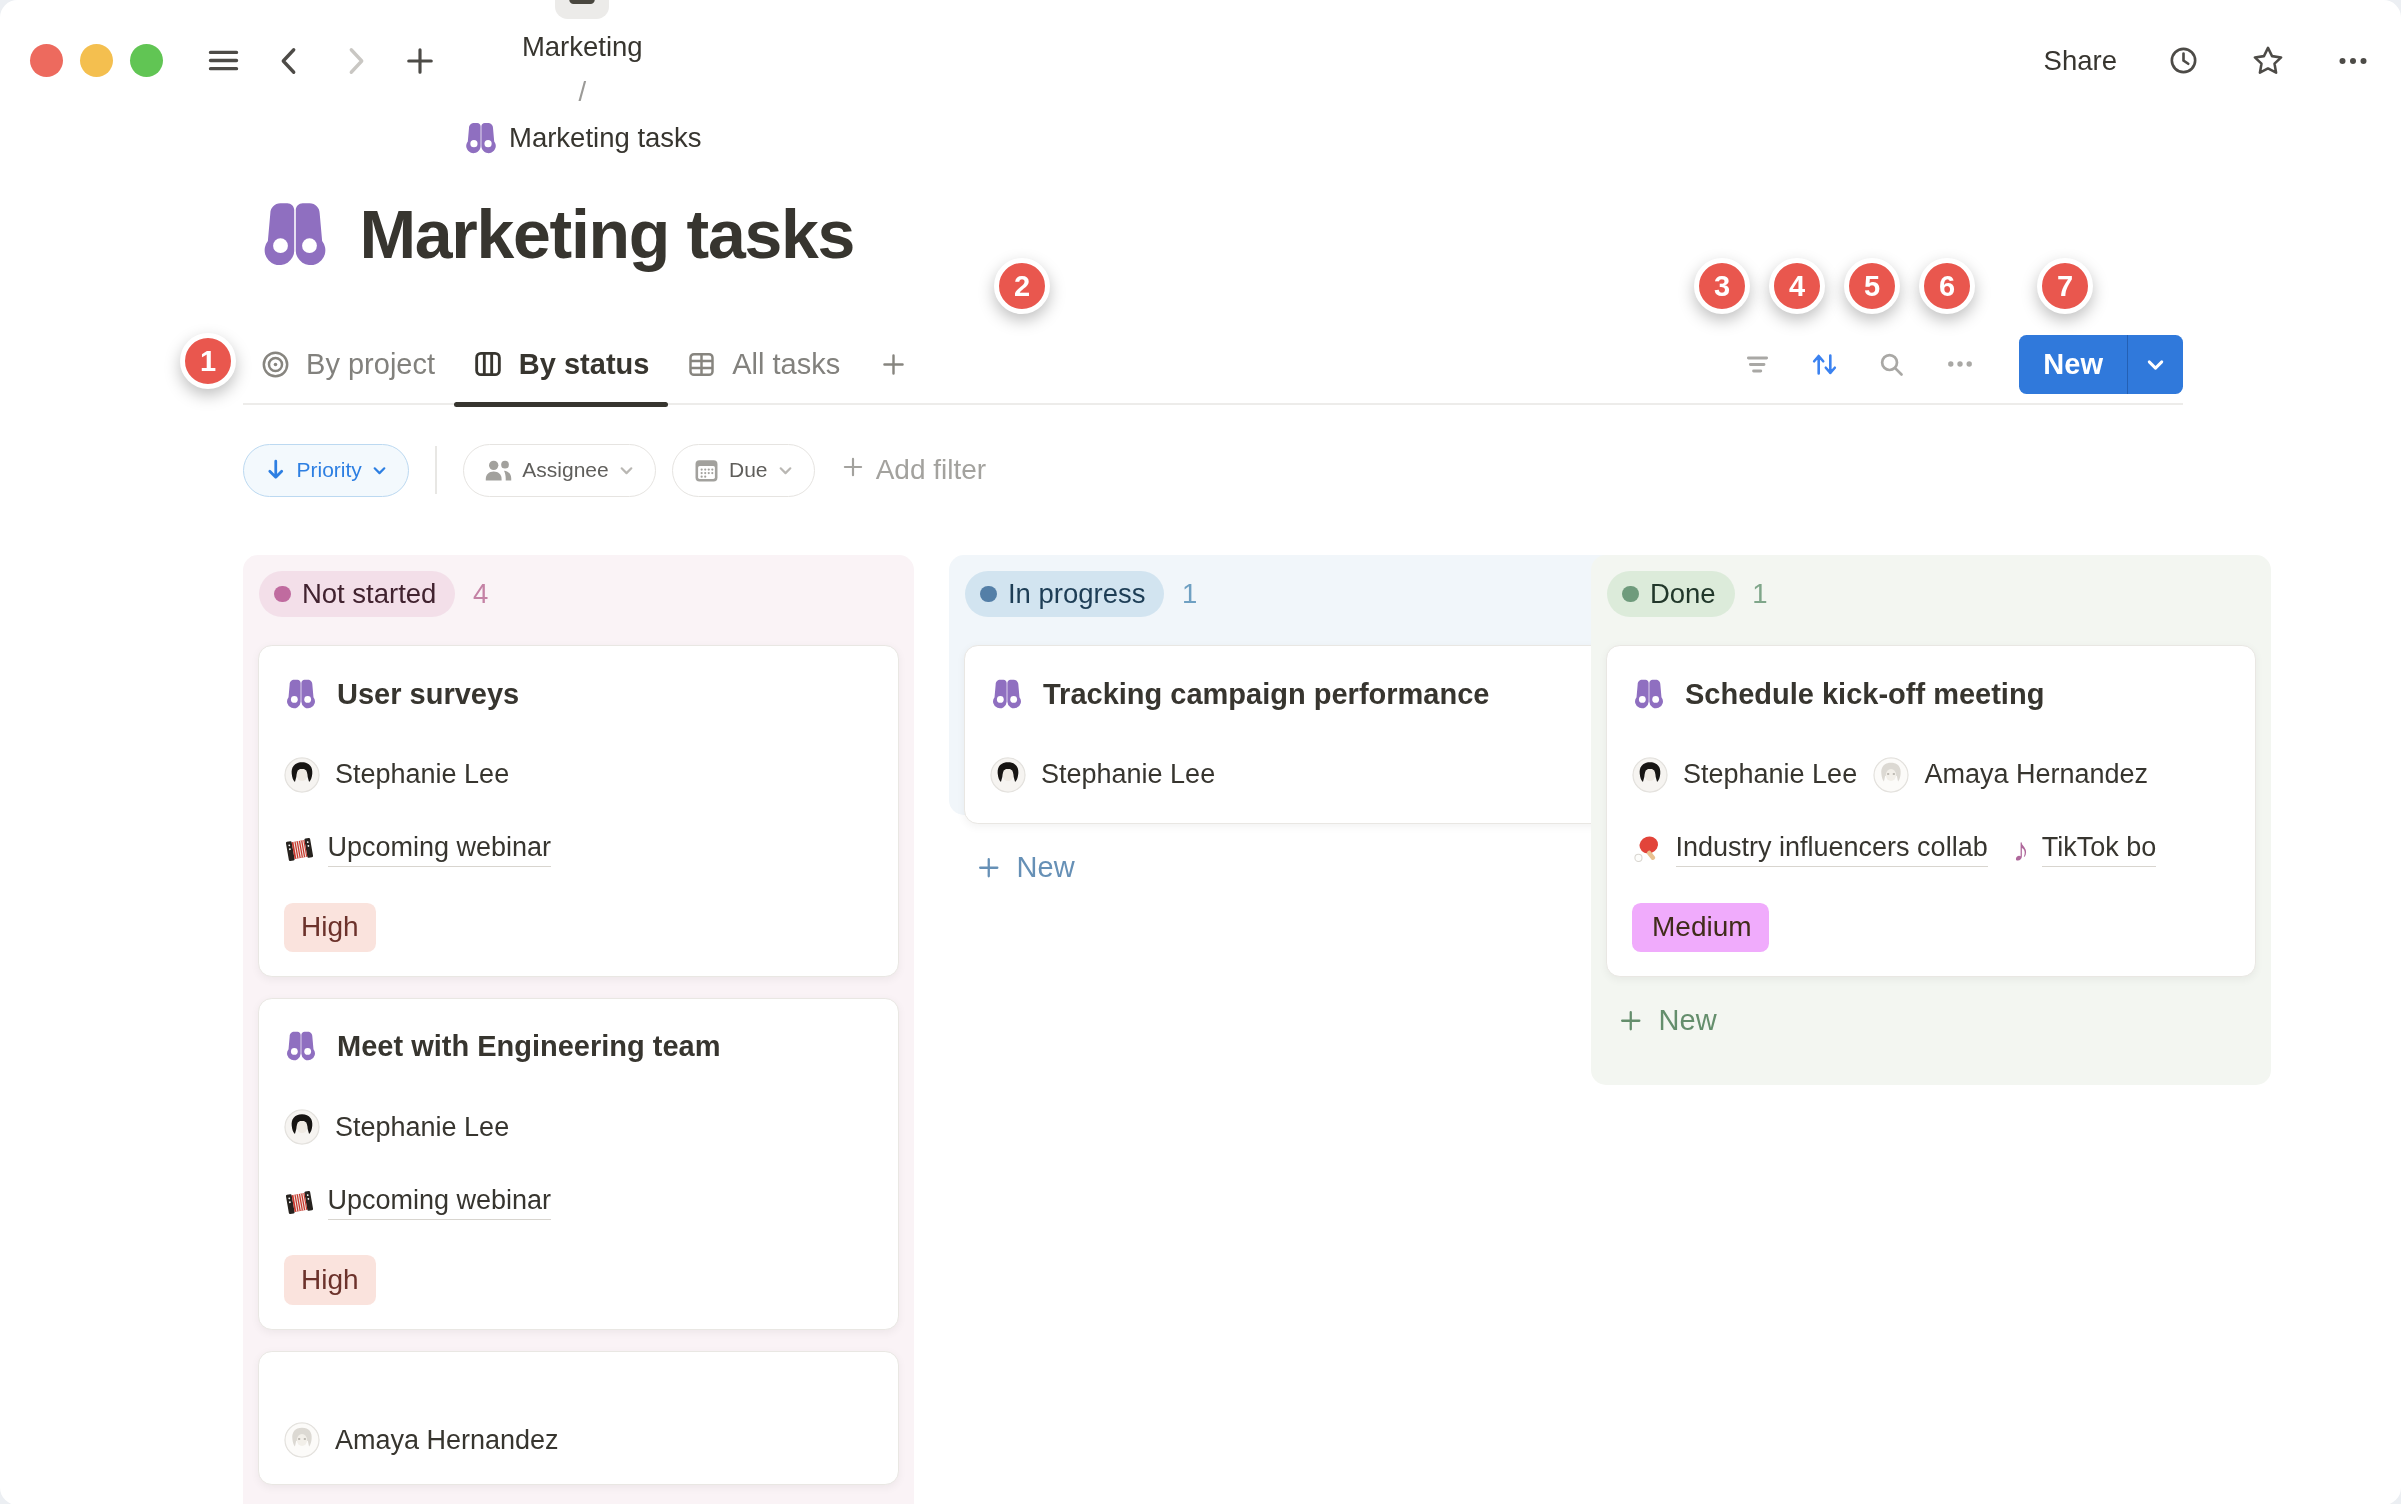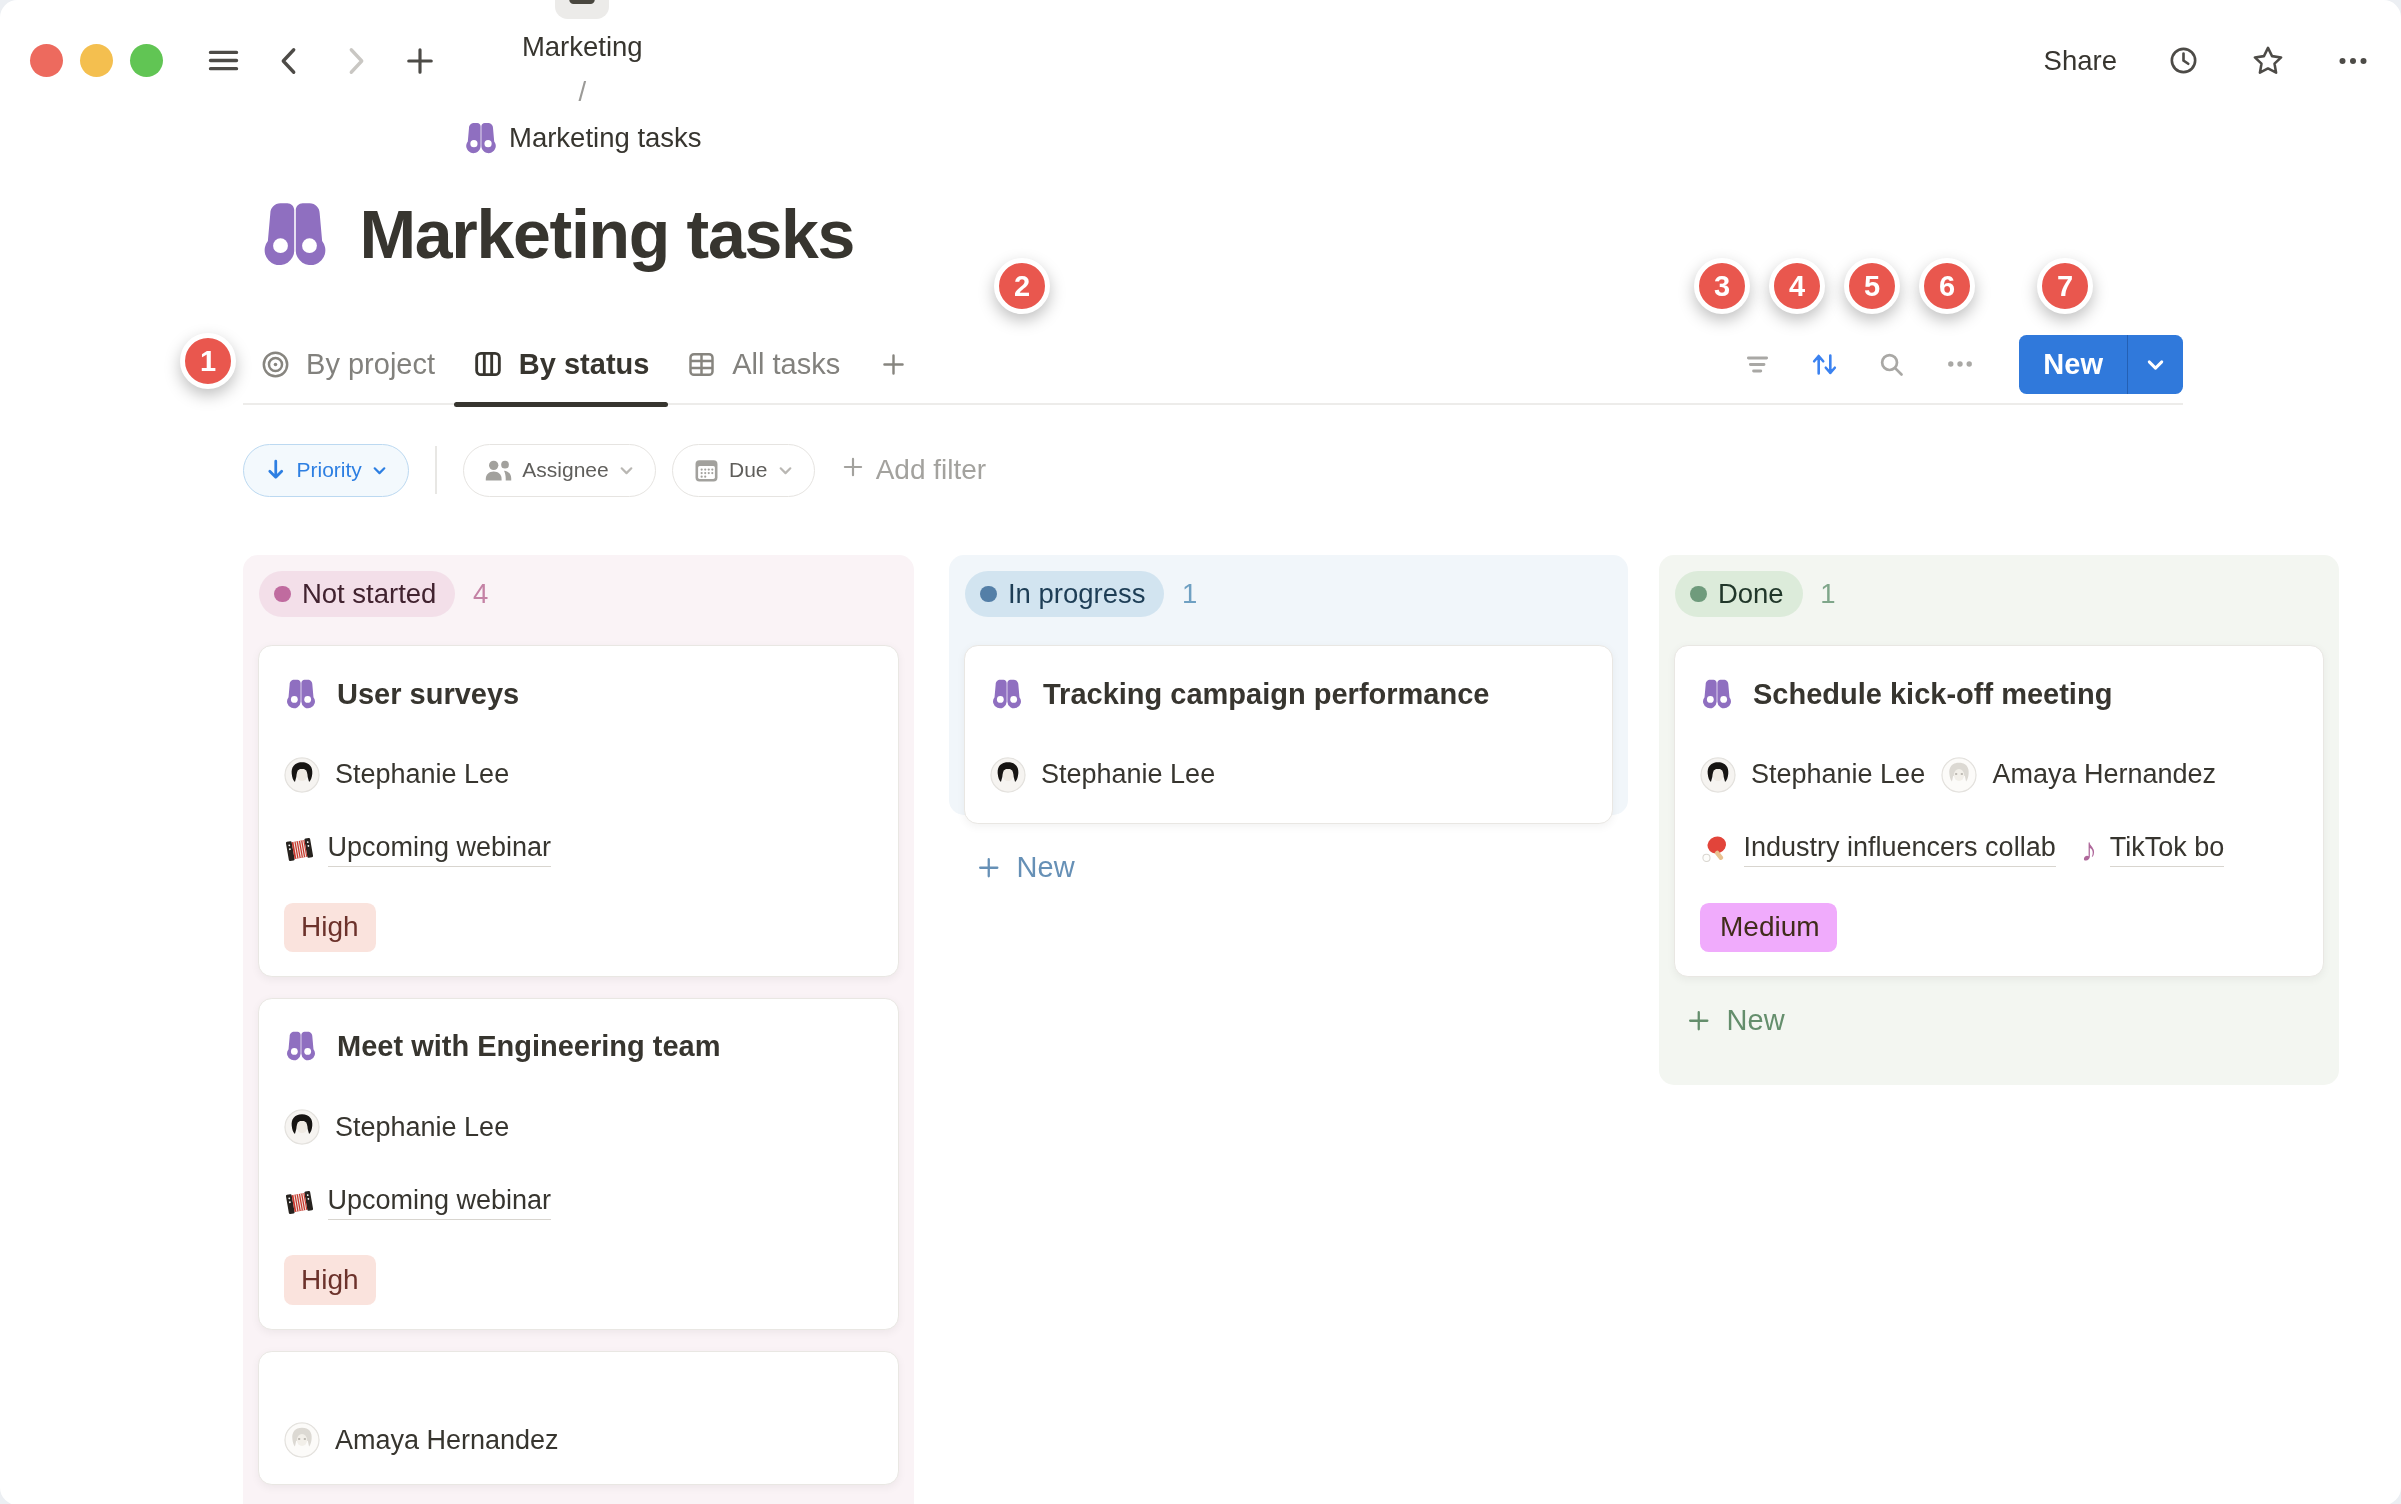--- a/index.html
+++ b/index.html
@@ -42,21 +42,21 @@
   .filter-bar{position:absolute;left:243px;top:443px;height:54px;display:flex;align-items:center;gap:16.3px;}
   .fpill{display:flex;align-items:center;gap:7.5px;height:53px;border-radius:27.5px;border:1.3px solid #E6E4E1;background:#fff;padding:0 17.5px;font-size:21px;color:#5F5E5B;box-sizing:border-box;}
   .fpill.sort{background:#F3F9FD;border-color:#BCD9F1;color:#2D7FE2;}
   .vdiv{width:1.9px;height:48px;background:#E8E7E4;margin:0 10px;}
   .addfilter{display:flex;align-items:flex-start;gap:10px;color:#A3A29E;font-size:28px;margin-left:8.8px;}
 
   
   .column{position:absolute;top:555px;border-radius:15px;padding:16.3px 15px;box-sizing:border-box;}
   .col-notstarted{left:243px;width:671px;height:976px;background:#FAF3F6;}
   .col-inprogress{left:949px;width:679px;height:260px;background:#F1F6FA;}
-  .col-done{left:1659px;width:680px;height:530px;background:#F3F6F1;}
+  .col-done{left:1591px;width:680px;height:530px;background:#F3F6F1;}
   .col-head{display:flex;align-items:center;margin:0 0 0 1.3px;}
   .status-pill{display:flex;align-items:center;gap:11.3px;height:46px;border-radius:25px;padding:0 19px 0 15px;font-size:27.5px;}
   .dot{width:16.3px;height:16.3px;border-radius:50%;}
   .pill-pink{background:#F3DFE9;color:#41222F;}.pill-pink .dot{background:#C06B9F;}
   .pill-blue{background:#D2E4F0;color:#1D3D55;}.pill-blue .dot{background:#547FA7;}
   .pill-green{background:#DCEBDA;color:#21372A;}.pill-green .dot{background:#6F9B7C;}
   .col-count{font-size:27.5px;margin-left:17.5px;}
   .count-pink{color:#C482A5;}.count-blue{color:#6FA0C2;}.count-green{color:#7FA68A;}
 
   .card{background:#fff;border:1.3px solid #E9E7E3;border-radius:13.8px;box-shadow:0 2.5px 8.8px rgba(0,0,0,0.05);padding:27.5px 25px 24px;margin-top:21px;box-sizing:border-box;}

